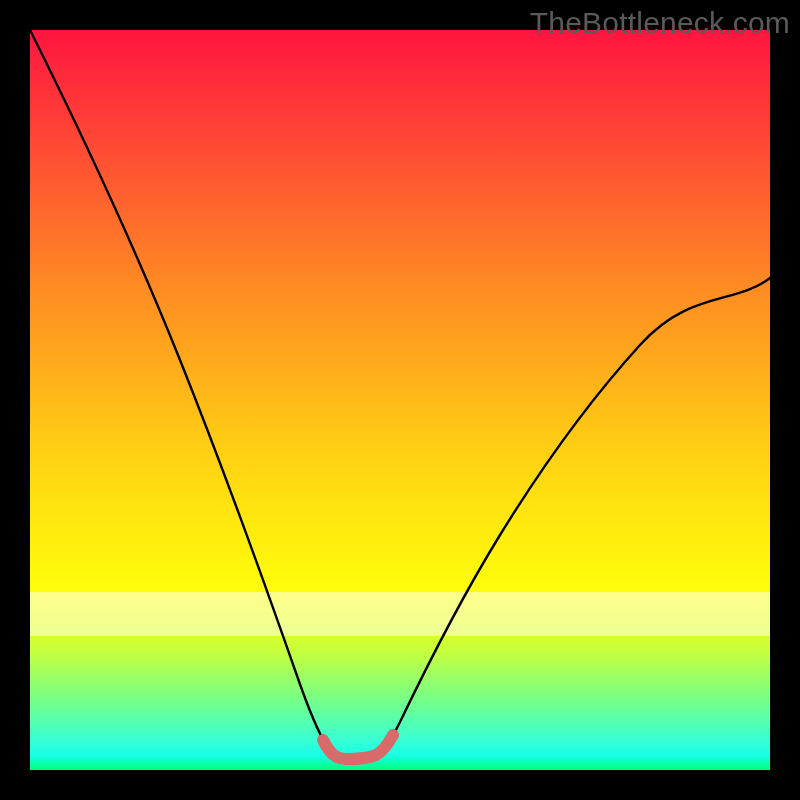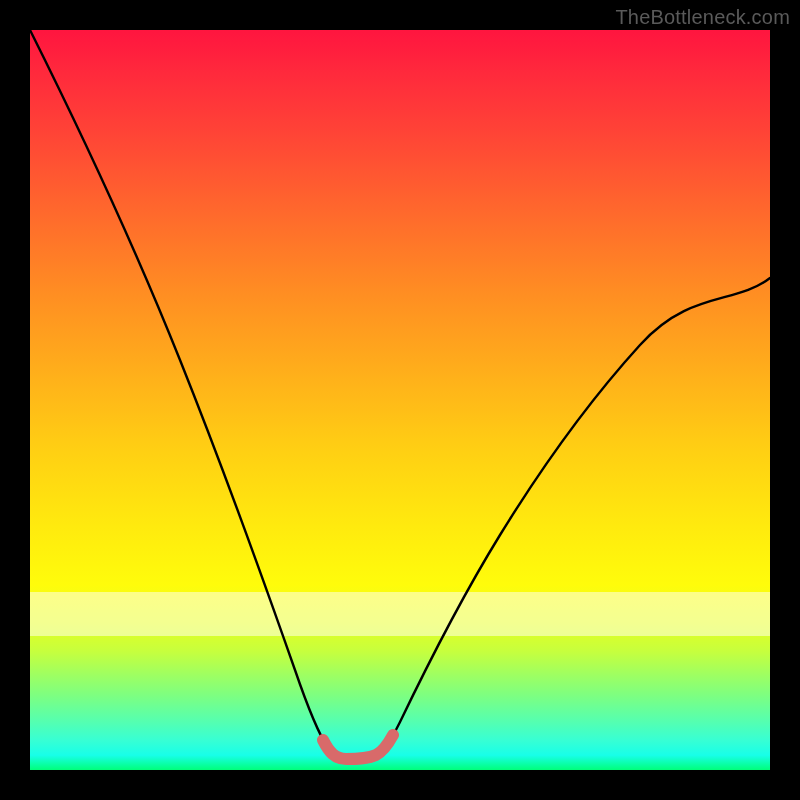--- a/index.html
+++ b/index.html
@@ -56,21 +56,21 @@
     top: 0;
     width: 740px;
     height: 740px;
     overflow: visible;
   }
   .watermark {
     position: absolute;
     top: 6px;
     right: 10px;
     color: #5a5a5a;
-    font-size: 20px;
+    font-size: 30px;
     letter-spacing: 0.2px;
     font-weight: 500;
     user-select: none;
   }
 </style>
 </head>
 <body>
 
 <div class="frame">
 

